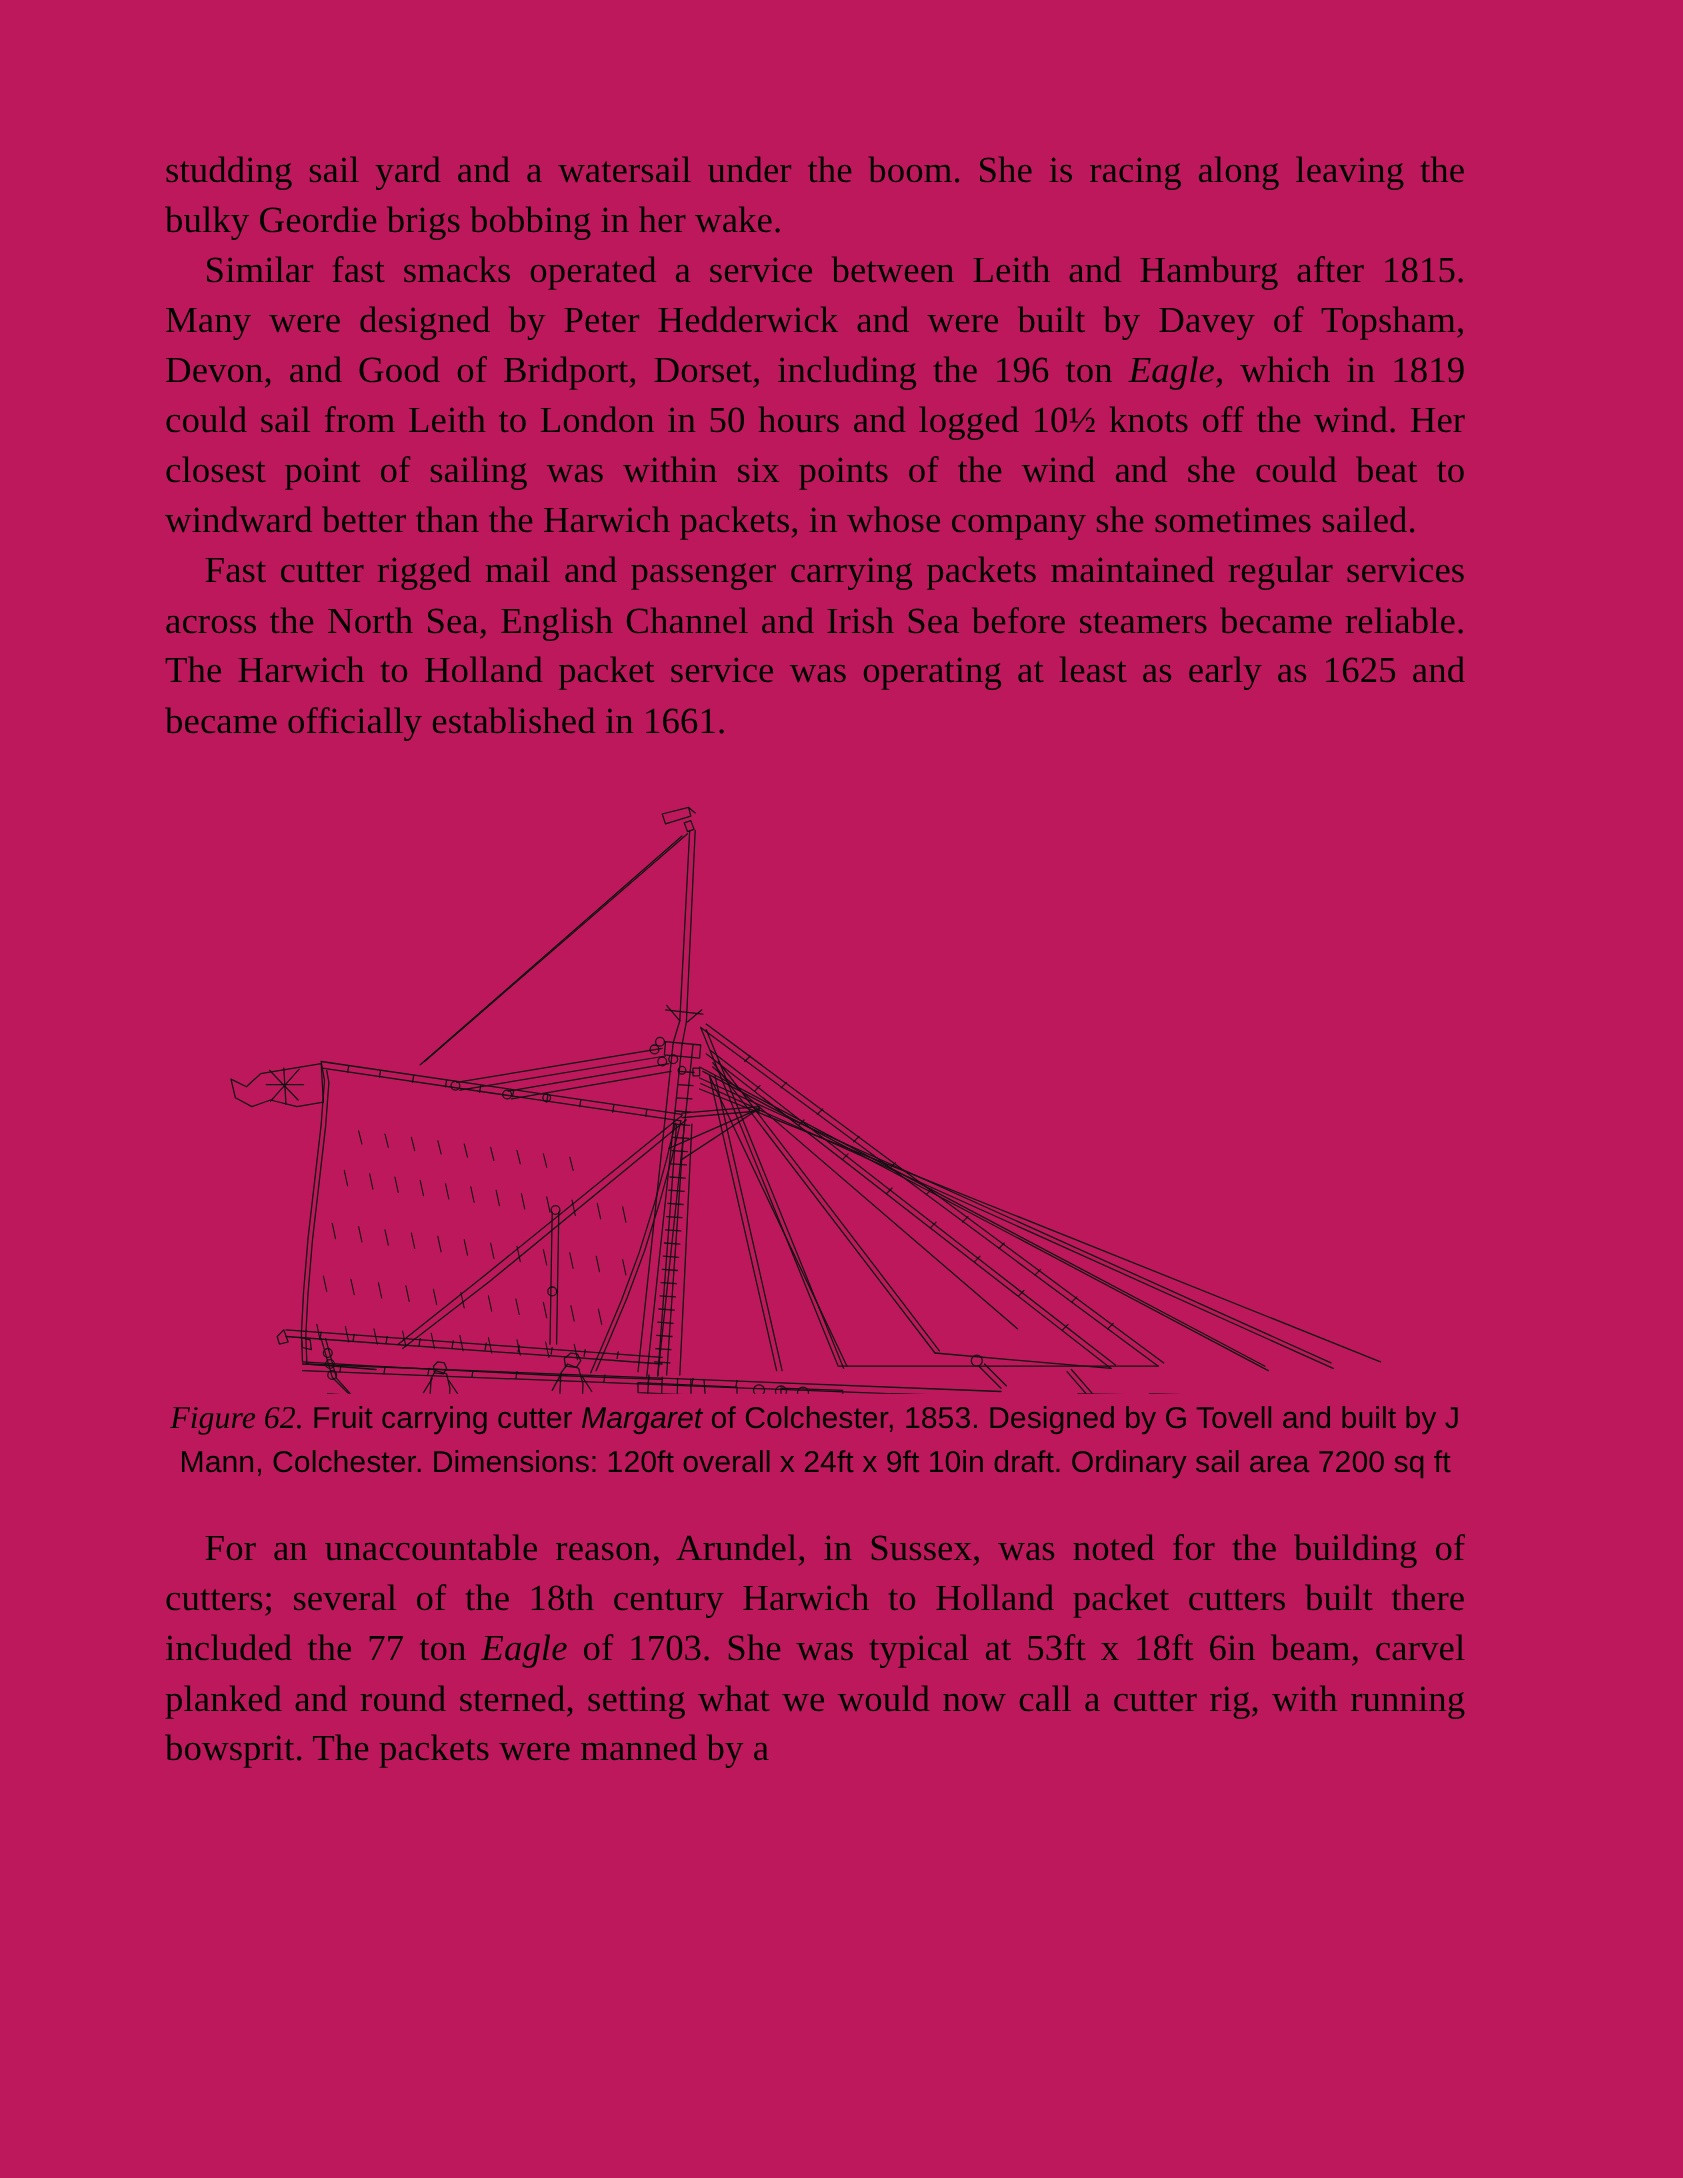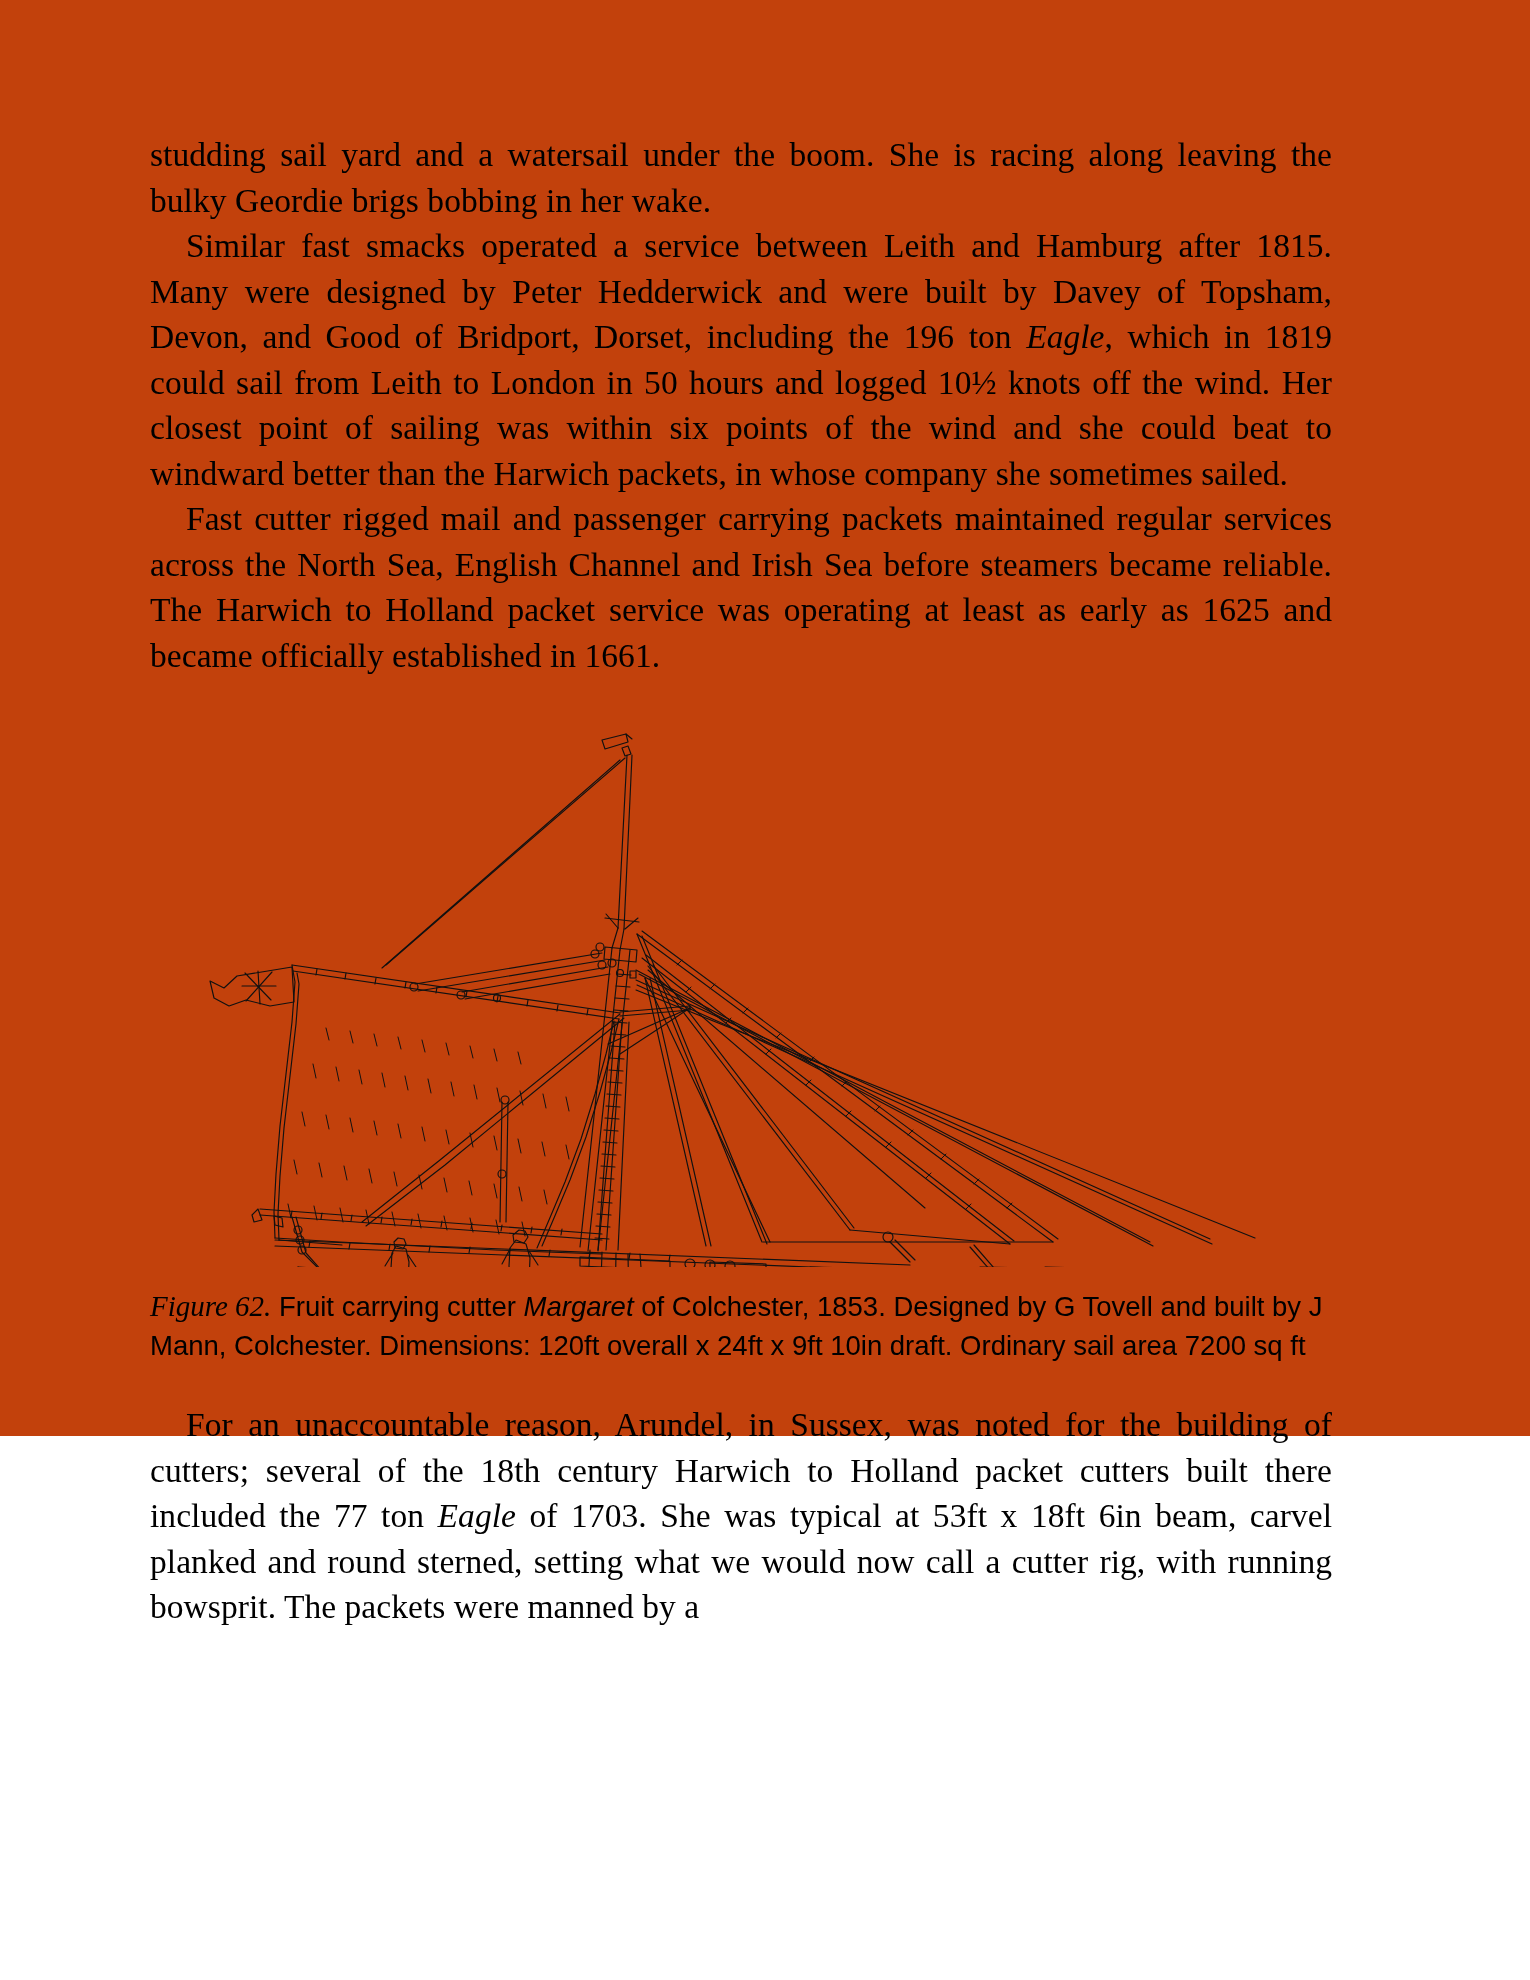--- a/index.html
+++ b/index.html
@@ -12,22 +12,22 @@
     height: 1980px;
     position: relative;
     font-family: "Liberation Serif", "DejaVu Serif", serif;
     color: #000000;
     overflow: hidden;
   }
   .page {
     position: absolute;
     left: 0; top: 0;
     width: 1530px;
-    height: 1436px;
-    background: #c2410c;
+    height: 1980px;
+    background: #be185d;
   }
   .content {
     position: absolute;
     left: 150px;
     top: 132px;
     width: 1182px;
   }
   .body-block {
     font-family: "Liberation Serif", "DejaVu Serif", serif;
     font-size: 33.5px;
@@ -53,23 +53,23 @@
   }
   .figure-img {
     display: block;
     width: 1182px;
     height: 545px;
   }
   .caption {
     font-family: "Liberation Sans", "DejaVu Sans", sans-serif;
     font-size: 27.5px;
     line-height: 39px;
-    text-align: left;
+    text-align: center;
     color: #000;
-    margin-top: 20px;
+    margin-top: 2px;
     width: 1182px;
   }
   .caption .fig-label {
     font-family: "Liberation Serif", "DejaVu Serif", serif;
     font-style: italic;
     font-size: 29px;
   }
   .caption .it { font-style: italic; }
 
   .after-figure {

